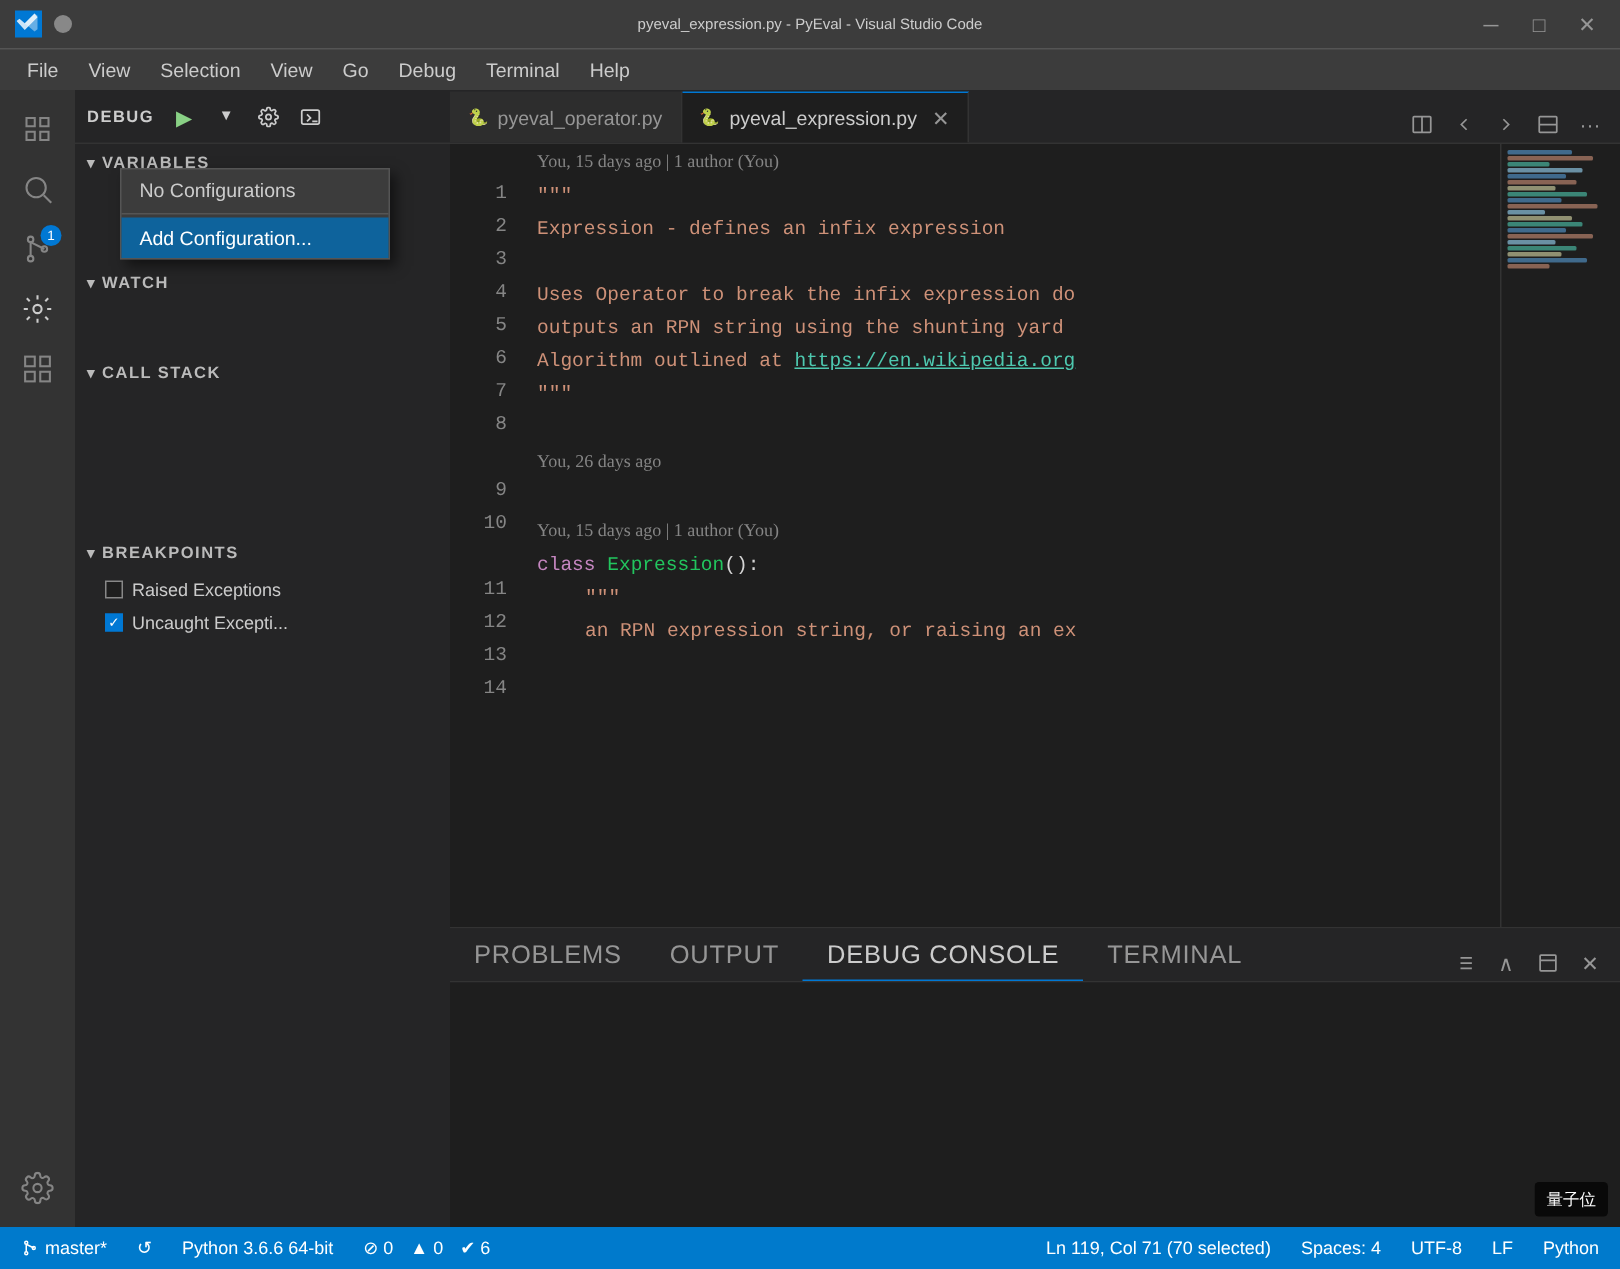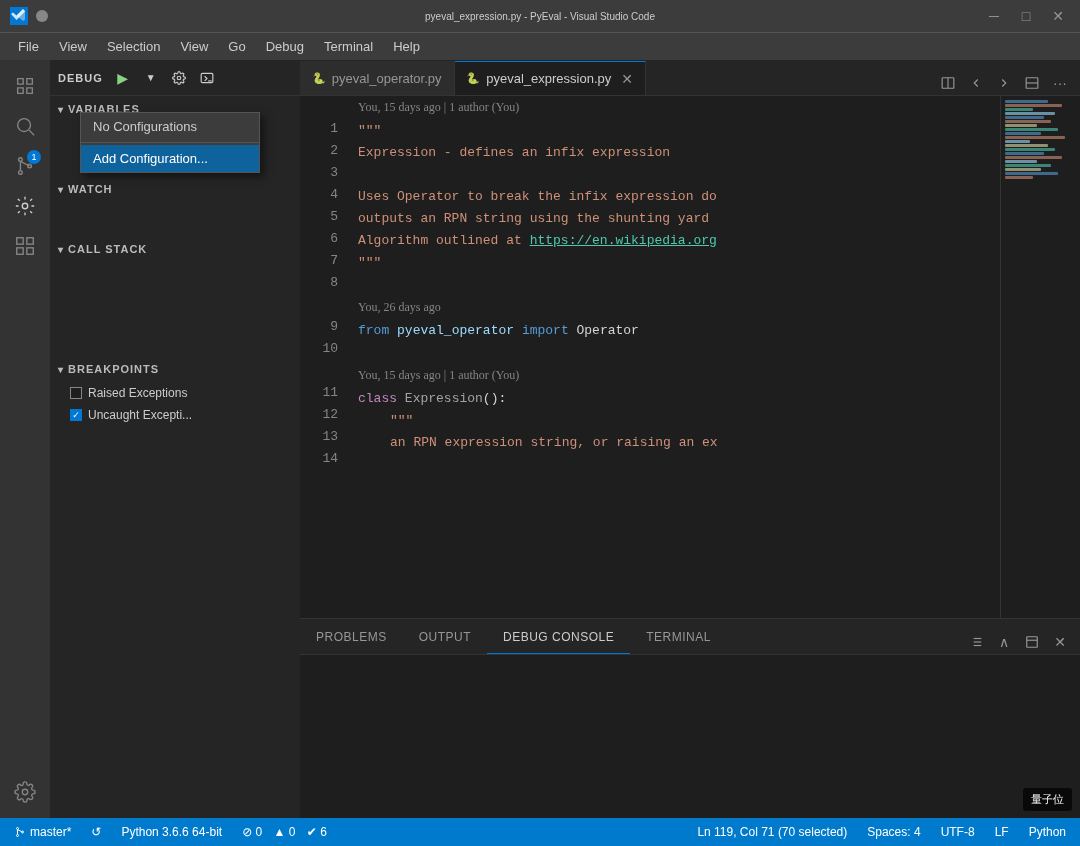--- a/index.html
+++ b/index.html
@@ -324,21 +324,21 @@
       color: #858585;
       font-size: 12px;
       font-family: Liberation Serif, serif;
       margin-bottom: 2px;
     }
 
     
     .kw { color: #569cd6; }
     .kw2 { color: #c586c0; }
     .str { color: #ce9178; }
-    .cls { color: #a3a3a3; }
+    .cls { color: #22c55e; }
     .var { color: #9cdcfe; }
     .link { color: #4ec9b0; text-decoration: underline; }
 
     
     .minimap {
       width: 80px;
       background: #1e1e1e;
       border-left: 1px solid #333;
       overflow: hidden;
     }
@@ -365,21 +365,21 @@
       background: #252526;
       display: flex;
       align-items: flex-end;
       border-bottom: 1px solid #333;
     }
     .panel-tab {
       height: 34px;
       display: flex;
       align-items: center;
       padding: 16px 16px;
-      font-size: 12px;
+      font-size: 17px;
       color: #969696;
       cursor: pointer;
       text-transform: uppercase;
       letter-spacing: 0.5px;
       text-align: center;
     }
     .panel-tab.active {
       color: #ccc;
       border-bottom: 1px solid #0078d4;
     }
@@ -688,26 +688,20 @@
             <span class="str">outputs an RPN string using the shunting yard</span>
           </div>
         <div class="code-line">
             <span class="str">Algorithm outlined at <span class="link">https://en.wikipedia.org</span></span>
           </div>
         <div class="code-line">
             <span class="str">"""</span>
           </div>
         <div class="code-line"></div>
         <div class="git-info">You, 26 days ago</div>
-        <div class="code-line">
-          <span class="kw">from</span>&nbsp;
-          <span class="var">pyeval_operator</span>&nbsp;
-          <span class="kw">import</span>&nbsp;
-          <span style="color:#d4d4d4">Operator</span>
-        </div>
         <div class="code-line"></div>
         <div class="git-info">You, 15 days ago | 1 author (You)</div>
         <div class="code-line">
           <span class="kw2">class</span>&nbsp;
           <span class="cls">Expression</span>
           <span style="color:#d4d4d4">():</span>
         </div>
         <div class="code-line">
             <span style="display:inline-block;width:32px"></span>
             <span class="str">"""</span>

